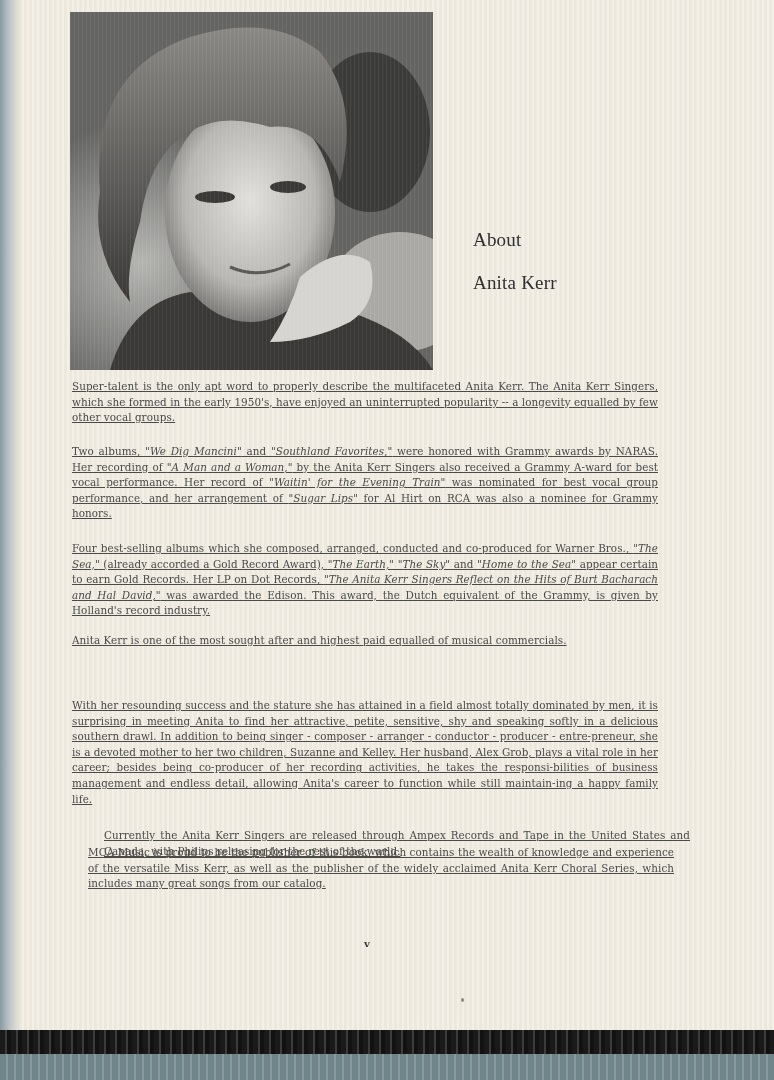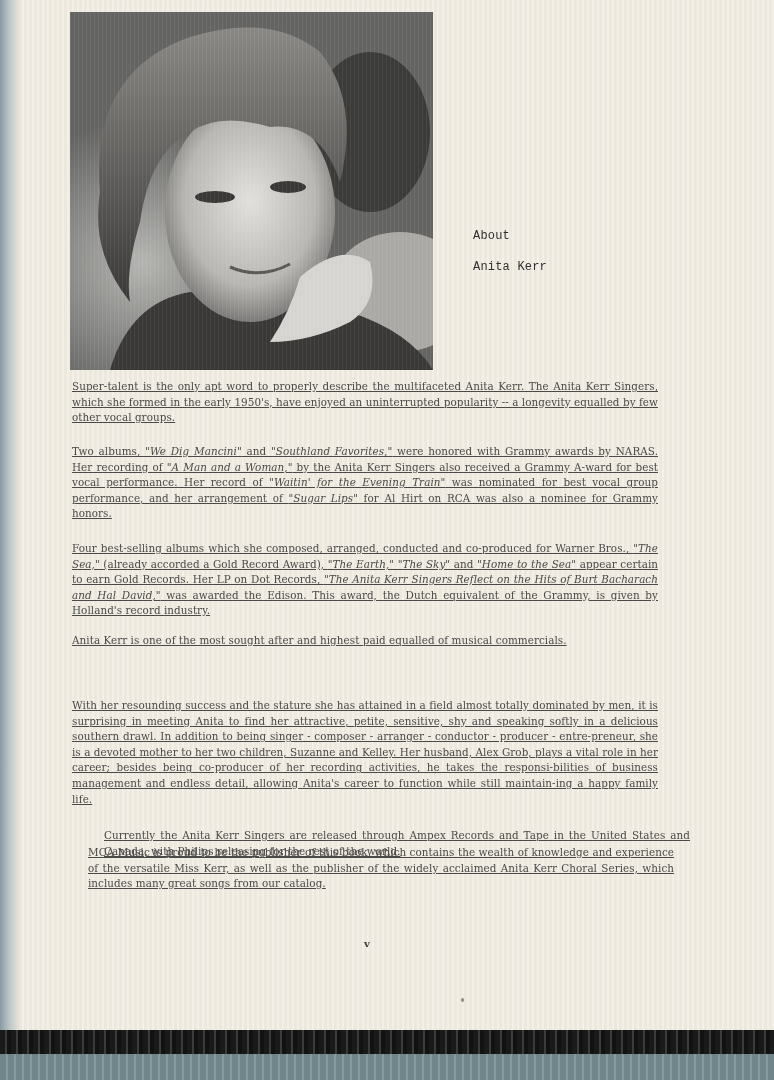--- a/index.html
+++ b/index.html
@@ -18,24 +18,24 @@
       repeating-linear-gradient(to right, rgba(255,255,255,0.18) 0px, rgba(255,255,255,0.18) 2px, rgba(0,0,0,0.015) 2px, rgba(0,0,0,0.015) 5px),
       #f1ece2;
   }
   .photo {
     position:absolute; left:70px; top:12px; width:363px; height:358px;
     background:#3a3a3a; overflow:hidden;
   }
   .photo svg { display:block; width:100%; height:100%; }
   .heading {
     position:absolute; left:473px; color:#2f2f2f;
-    font-family:Liberation Mono, monospace; font-size:12px; letter-spacing:0.2px;
+    font-family:Liberation Serif, serif; font-size:19px; letter-spacing:0.2px;
   }
   .h1 { top:229px; }
-  .h2 { top:260px;text-align:center; }
+  .h2 { top:272px;text-align:center; }
   .body-text {
     position:absolute; left:72px; width:586px;
     font-family:"DejaVu Serif", serif; font-size:10.4px; line-height:15.6px;
     color:#4a4a48; text-align:justify; letter-spacing:0.05px;text-decoration:underline;
   }
   .body-text i { font-style:italic; }
   .p1 { top:379px; }
   .p2 { top:444px; }
   .p3 { top:541px; }
   .p4 { top:633px; }

